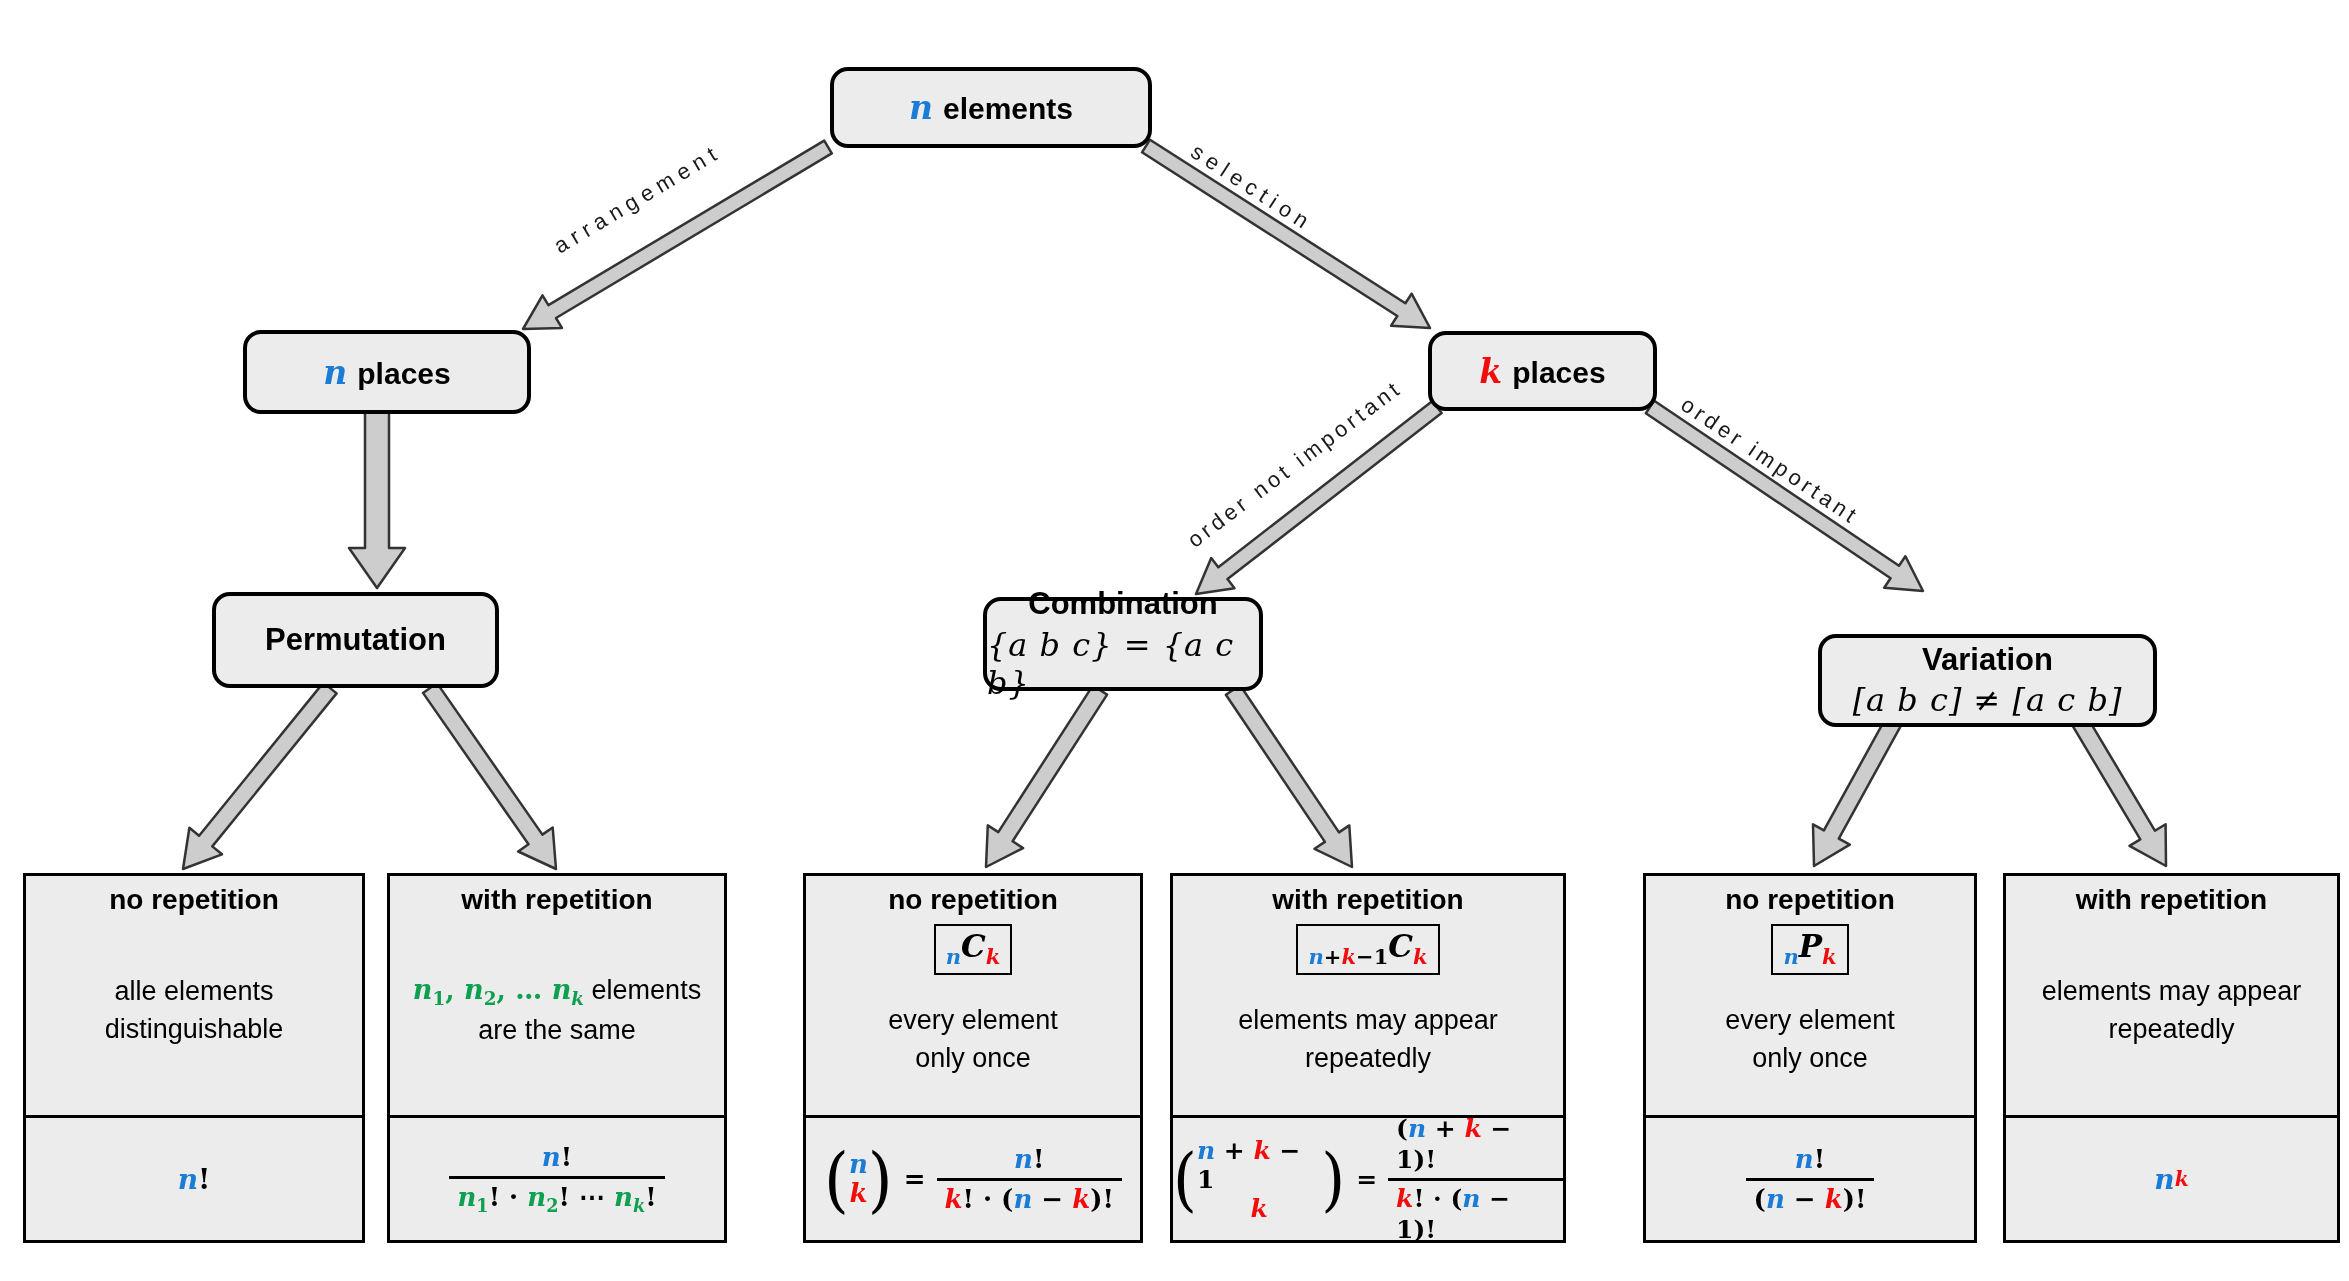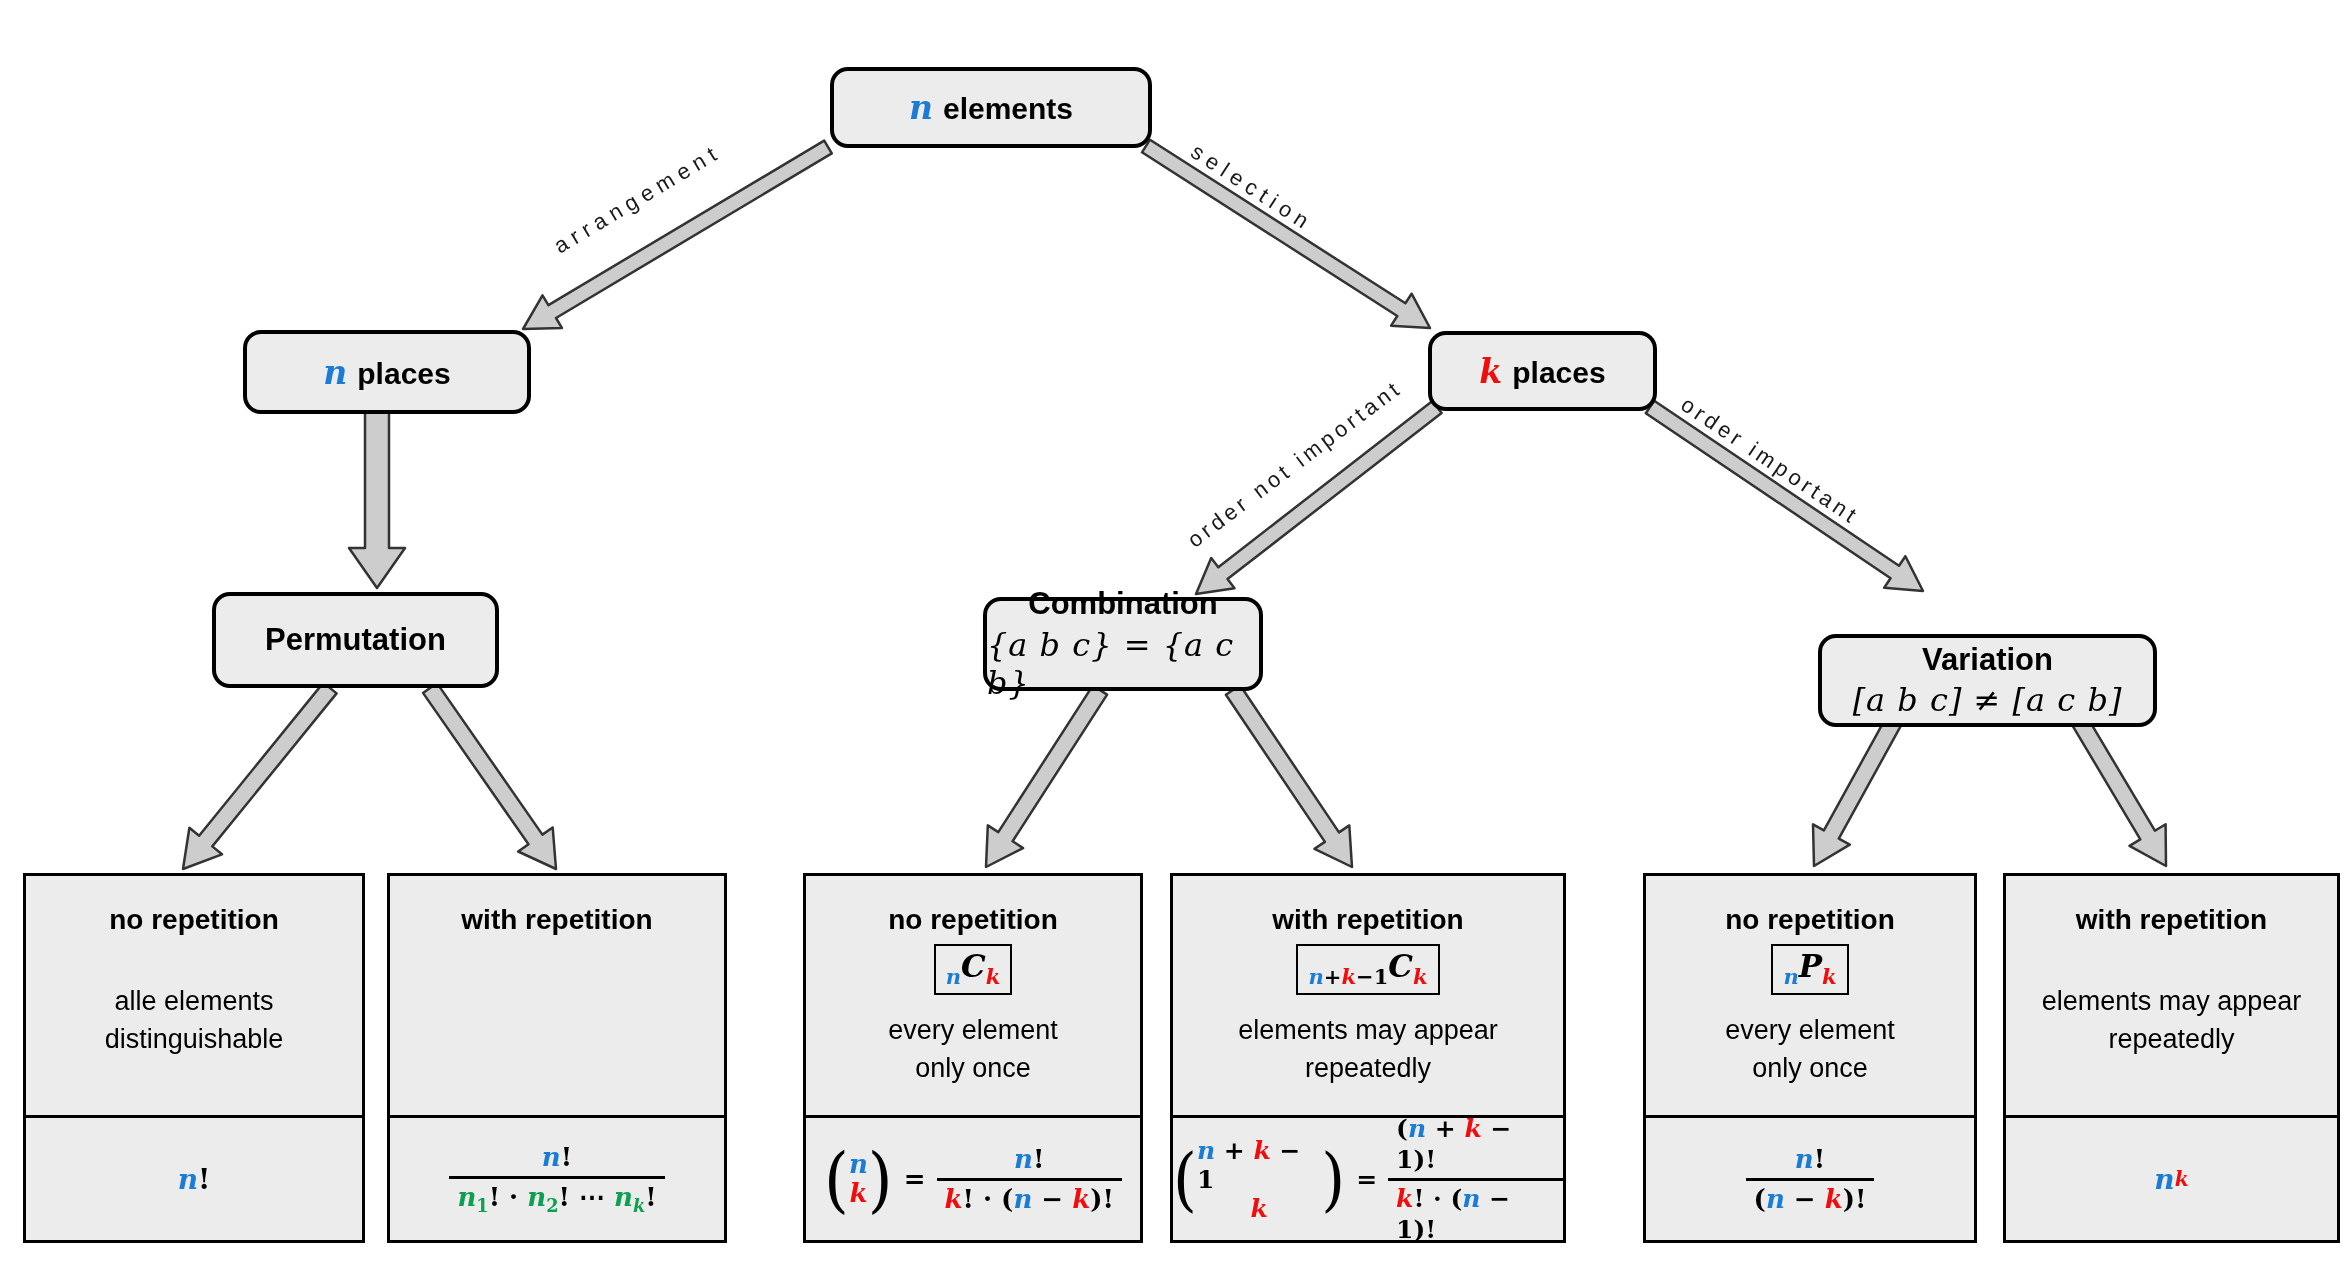--- a/index.html
+++ b/index.html
@@ -21,21 +21,21 @@
   .nsub{font-family:"DejaVu Serif",serif;font-style:italic;font-size:32px;margin-top:4px;letter-spacing:1px;}
 
   
   .edge-label{position:absolute;white-space:nowrap;font-size:22px;letter-spacing:6px;
               color:var(--edge-label,#1a1a1a);transform-origin:center;}
 
   
   .leaf{position:absolute;box-sizing:border-box;background:var(--node-fill,#ececec);
         border:3.5px solid var(--border,#000);display:flex;flex-direction:column;
         top:873px;height:370px;}
-  .leaf-top{flex:1;display:flex;flex-direction:column;align-items:center;padding-top:28px;min-height:0;}
+  .leaf-top{flex:1;display:flex;flex-direction:column;align-items:center;padding-top:8px;min-height:0;}
   .leaf-header{font-size:28px;font-weight:bold;}
   .leaf-body{flex:1;display:flex;flex-direction:column;justify-content:center;align-items:center;
              font-size:27px;line-height:1.4;padding-bottom:10px;text-align:center;}
   .leaf-bottom{height:122px;border-top:3.5px solid var(--border,#000);
                display:flex;align-items:center;justify-content:center;}
 
   
   .seg{font-family:"DejaVu Serif",serif;font-weight:bold;font-style:normal;}
   .seg.it{font-style:italic;}
   .seg.sans{font-family:"Liberation Sans",sans-serif;font-weight:400;}
@@ -127,20 +127,24 @@
       <div class="formula">
           <span class="seg c-blue it">n</span>
           <span class="seg">!</span>
         </div>
     </div>
   </div>
 
   <div class="leaf" style="left:387px;width:340px;">
     <div class="leaf-top">
       <div class="leaf-header">with repetition</div>
+      <div class="leaf-body">
+        <span><span class="seg c-green it">n</span><span class="seg c-green sub">1</span><span class="seg c-green">, </span><span class="seg c-green it">n</span><span class="seg c-green sub">2</span><span class="seg c-green">, … </span><span class="seg c-green it">n</span><span class="seg c-green it sub">k</span><span class="seg sans"> elements</span></span>
+        <span>are the same</span>
+      </div>
     </div>
     <div class="leaf-bottom">
       <div class="formula-row">
         <span class="frac">
           <span class="num"><span class="seg c-blue it">n</span><span class="seg">!</span></span>
           <span class="den"><span class="seg c-green it">n</span><span class="seg c-green sub">1</span><span class="seg">! · </span><span class="seg c-green it">n</span><span class="seg c-green sub">2</span><span class="seg">! ⋯ </span><span class="seg c-green it">n</span><span class="seg c-green it sub">k</span><span class="seg">!</span></span>
         </span>
       </div>
     </div>
   </div>

